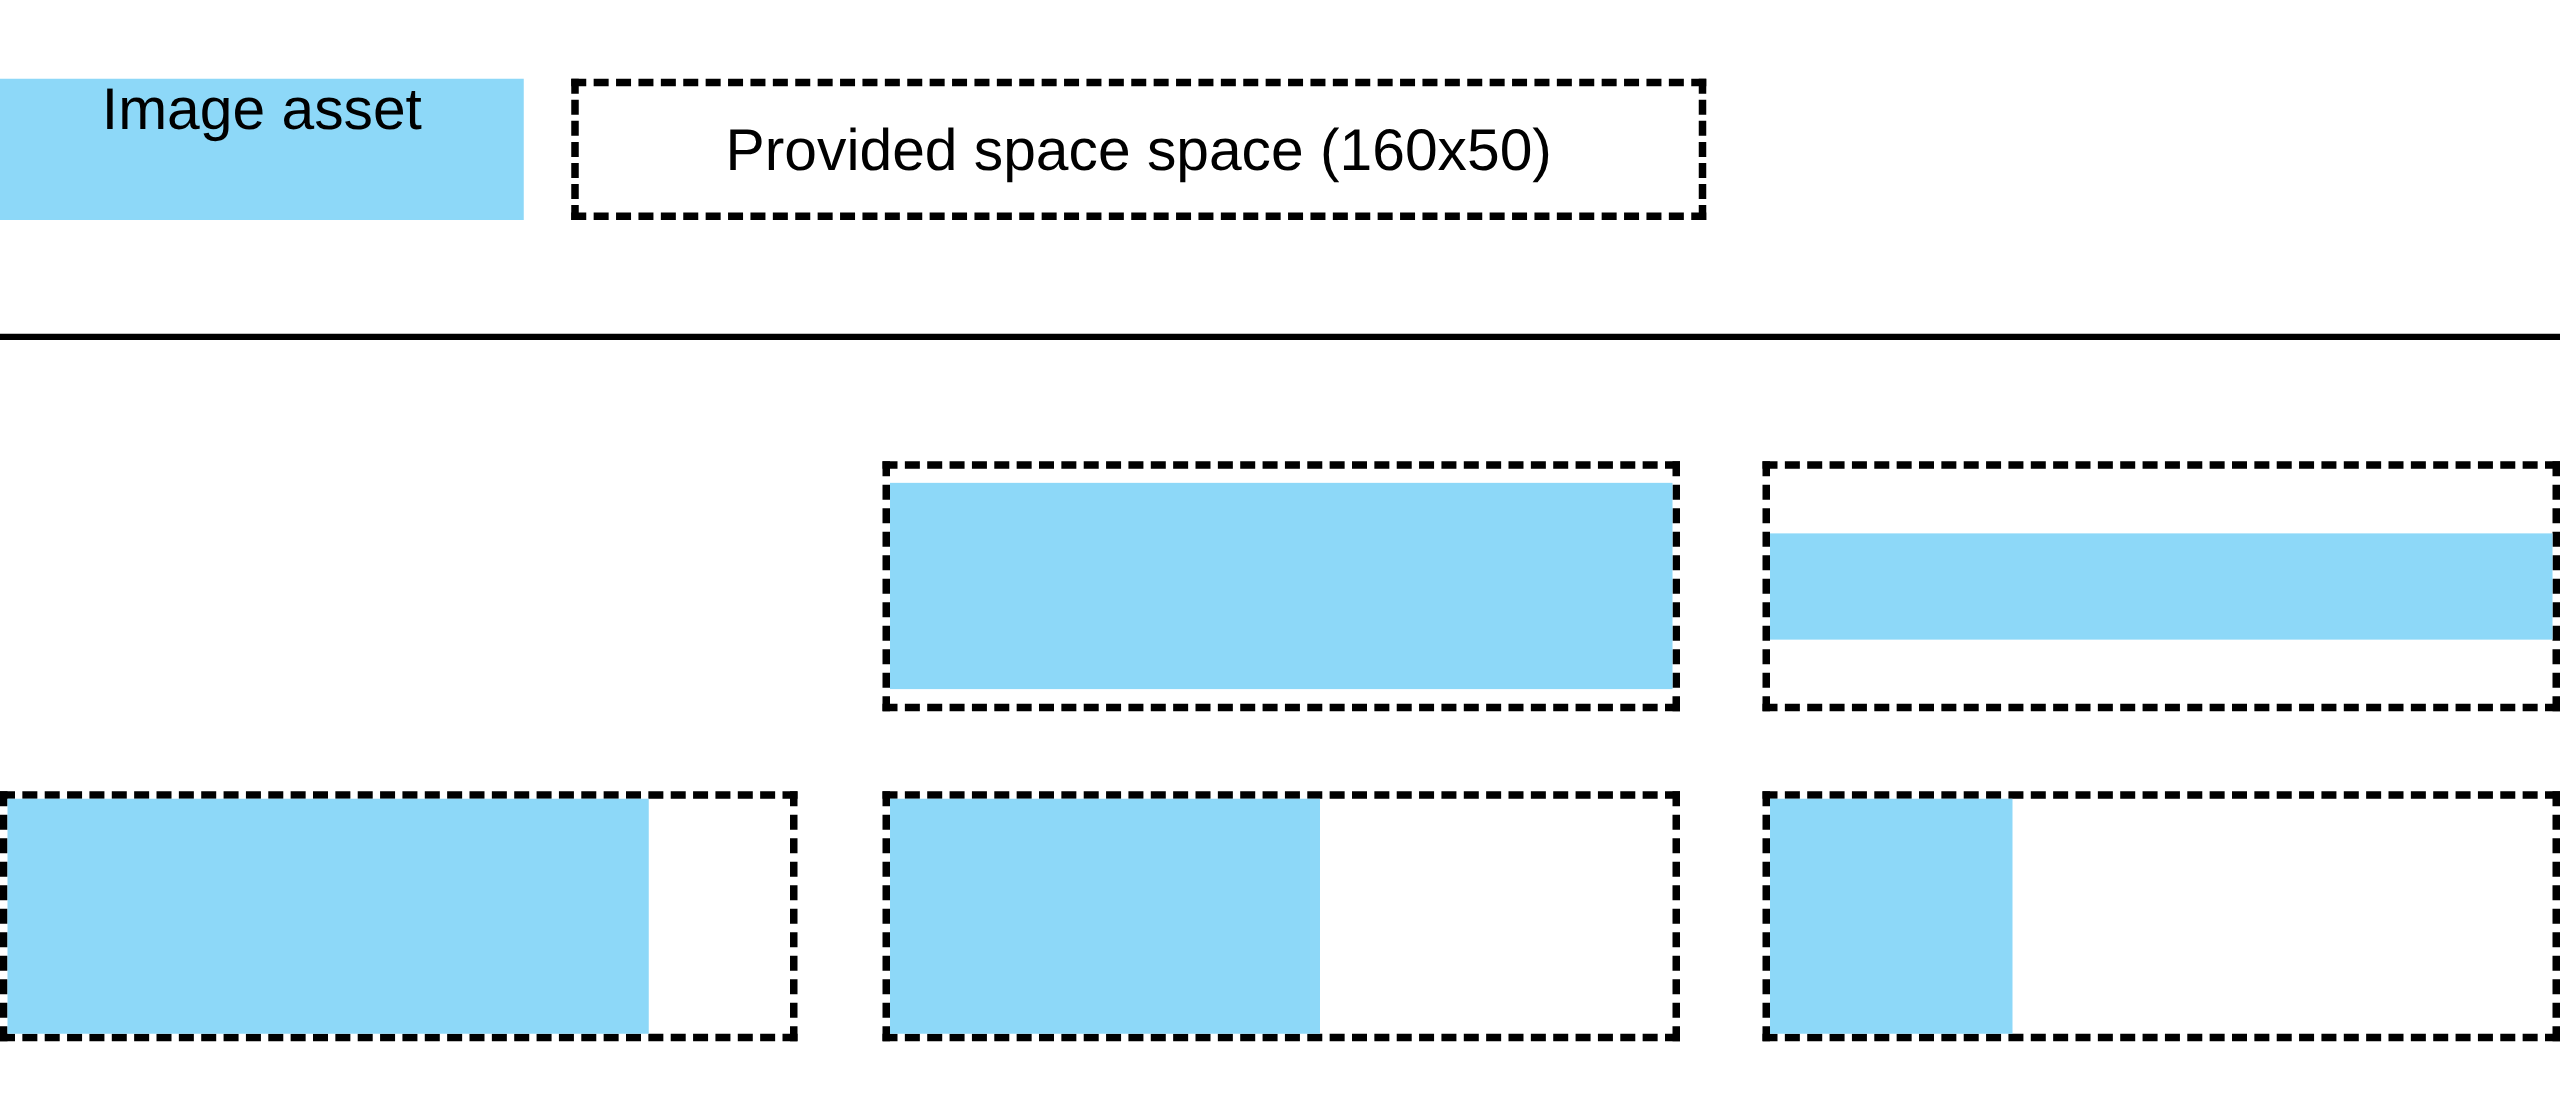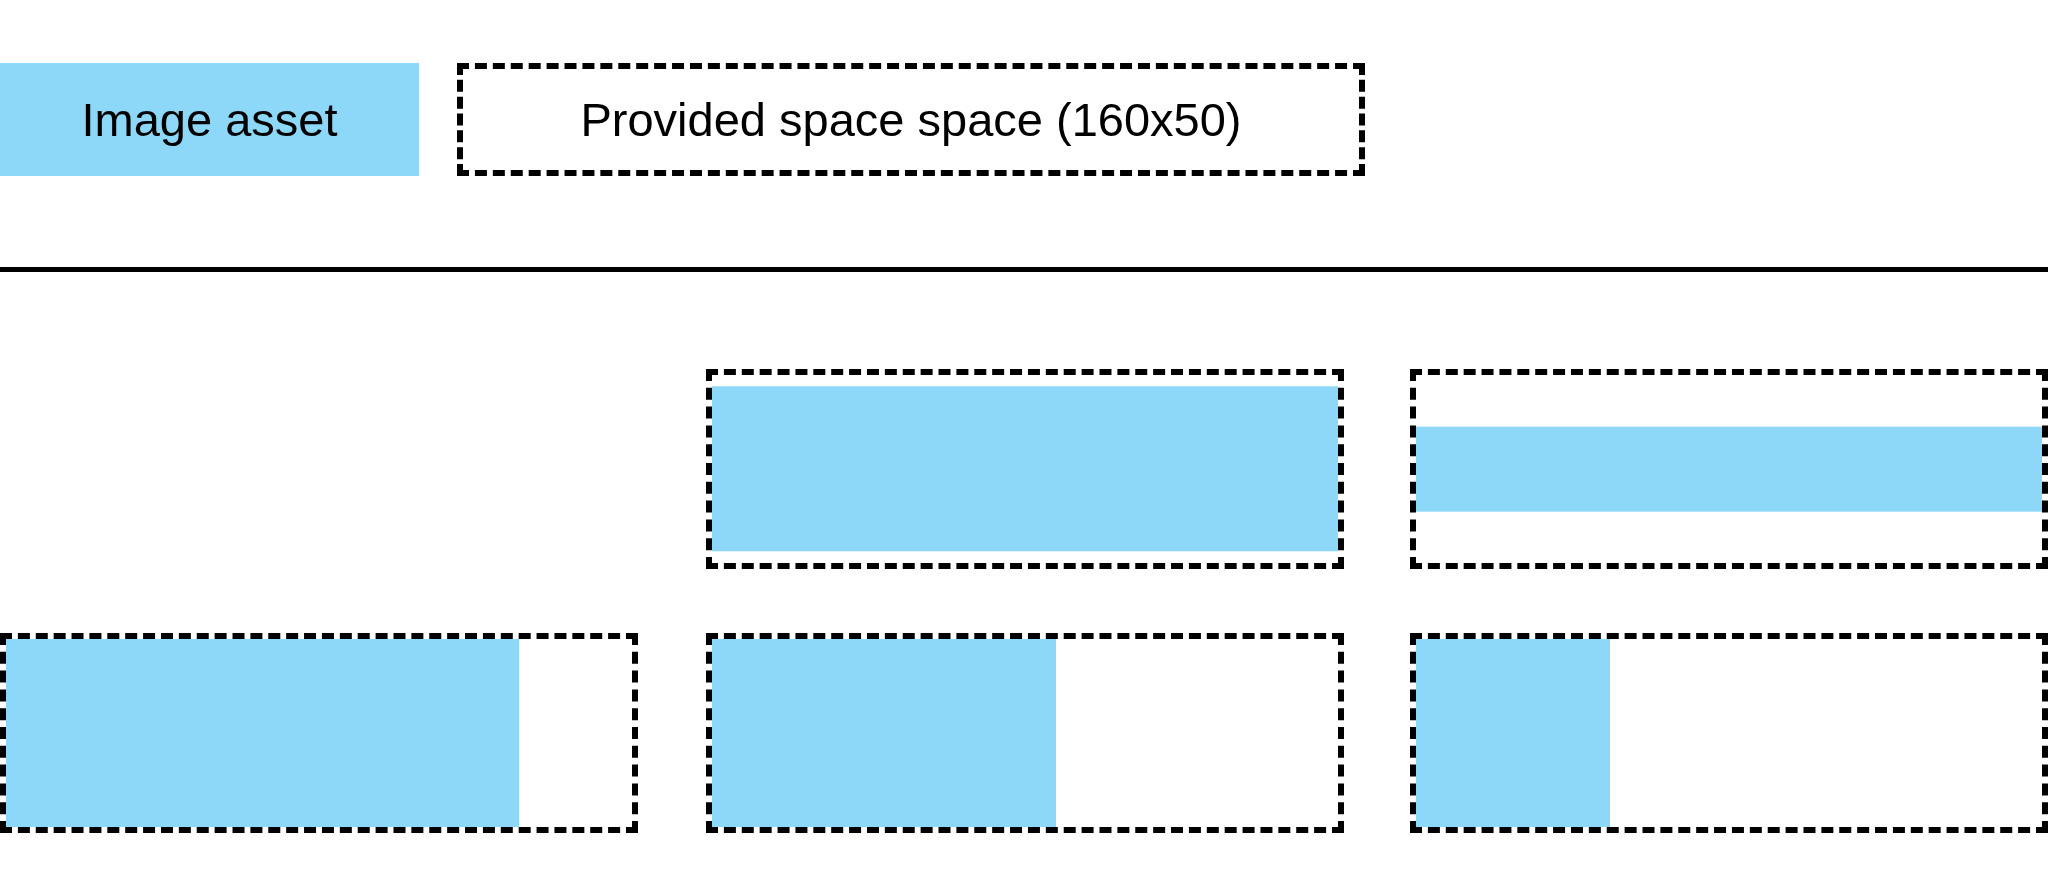--- a/index.html
+++ b/index.html
@@ -13,21 +13,21 @@
     color: var(--ink);
     overflow: hidden;
   }
 
   
   .legend-swatch {
     position: absolute;
     left: 0; top: 63px;
     width: 419px; height: 113px;
     background: var(--asset-blue);
-    display: flex; align-items: center; justify-content: center;
+    display: flex; align-items: flex-start; justify-content: center;
   }
   .legend-dashed {
     position: absolute;
     left: 457px; top: 63px;
     width: 908px; height: 113px;
     box-sizing: border-box;
     border: 6px dashed var(--ink);
     display: flex; align-items: center; justify-content: center;
   }
   .legend-text {

